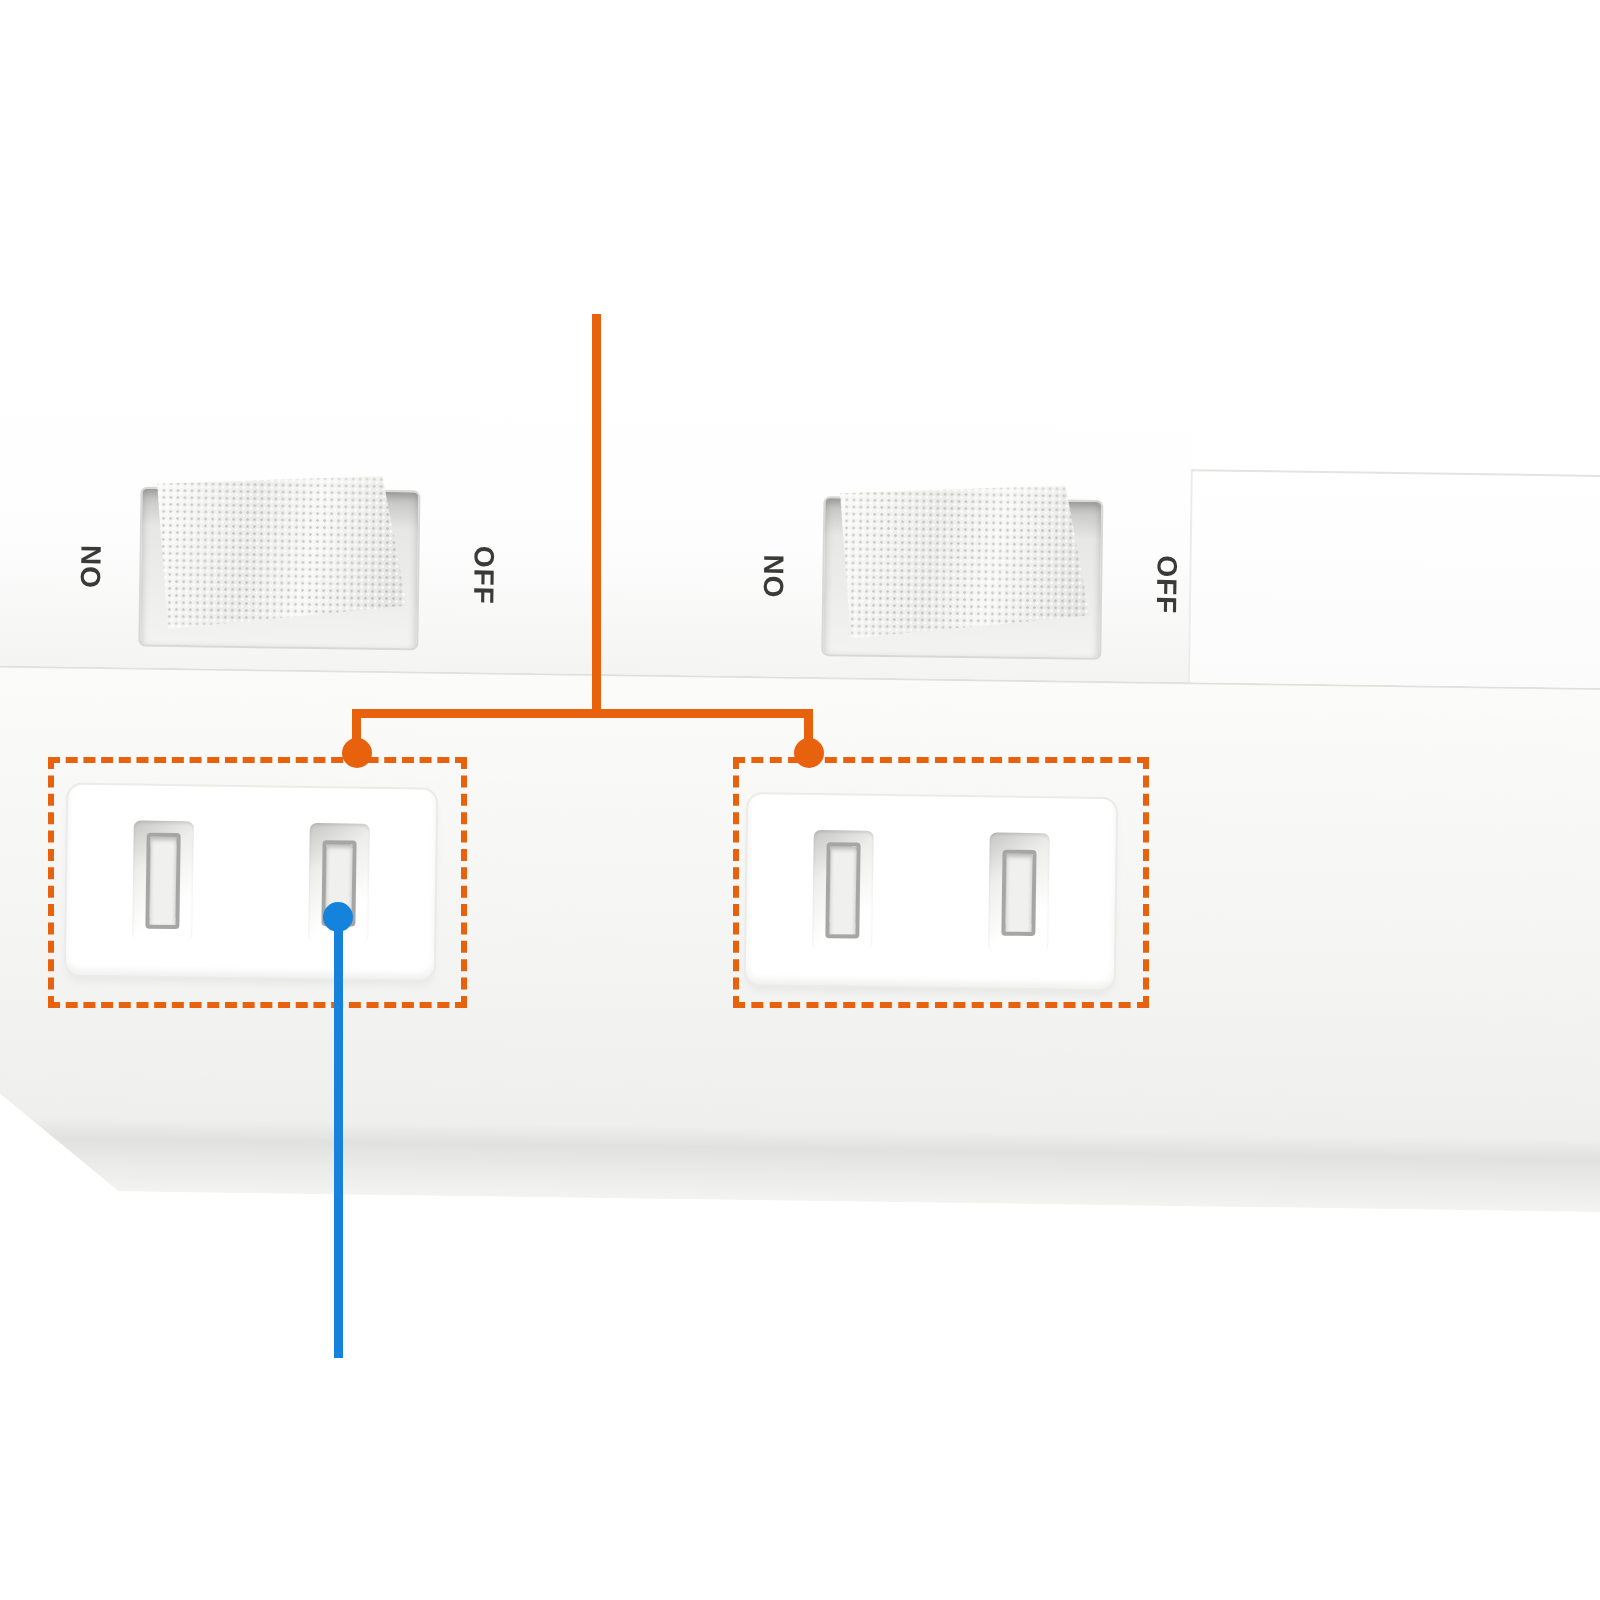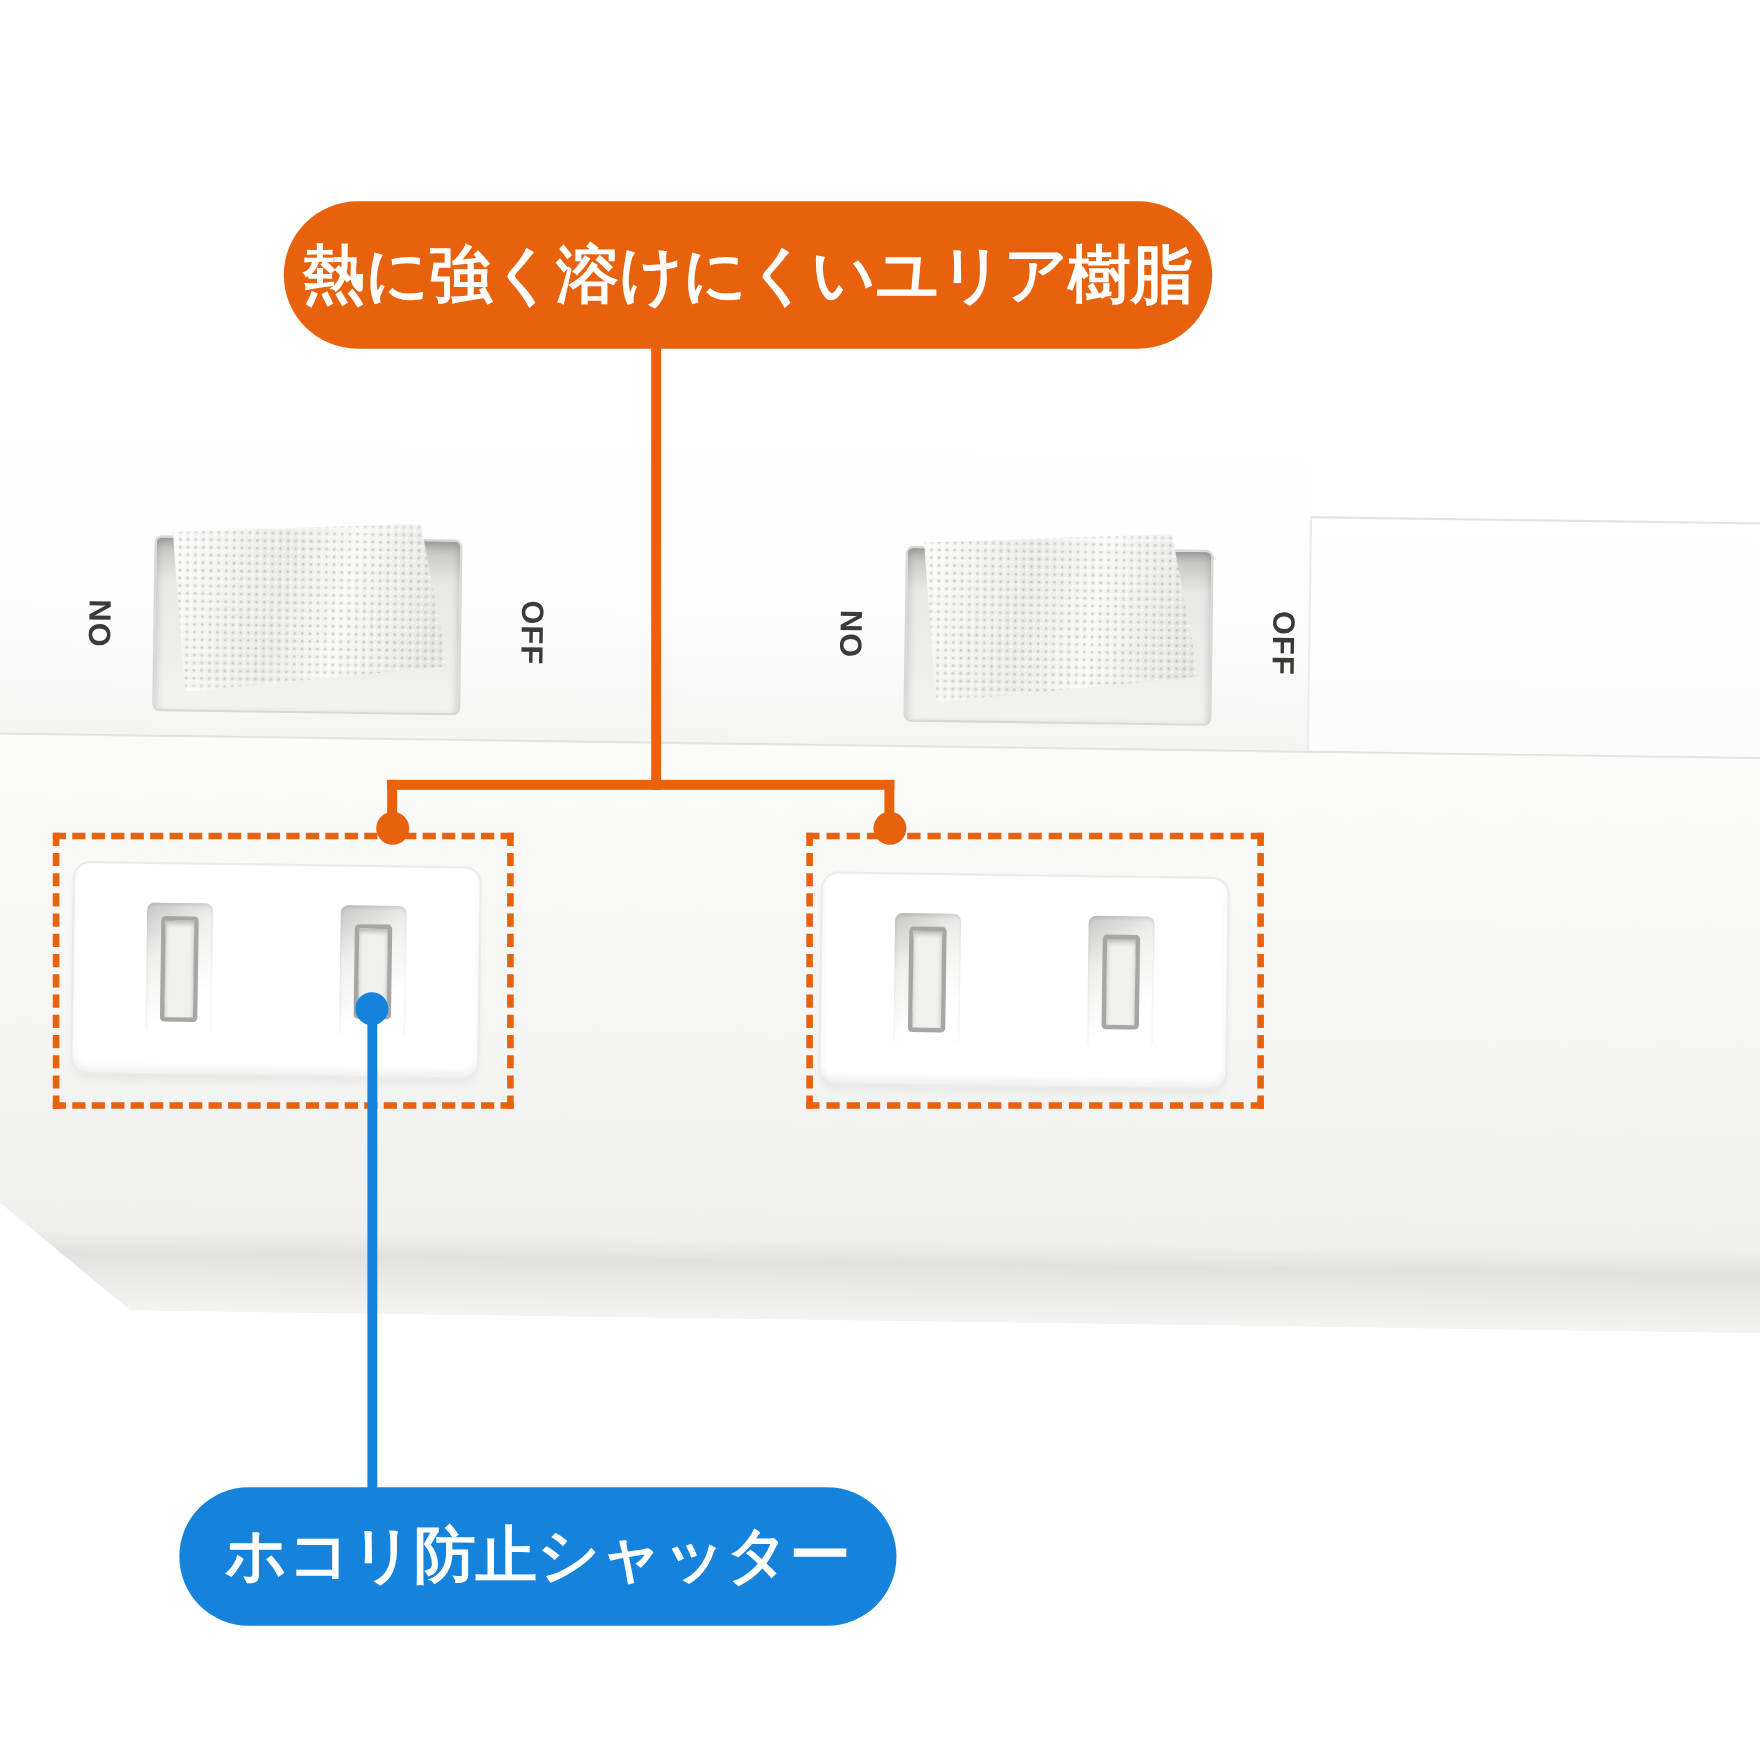--- a/index.html
+++ b/index.html
@@ -144,31 +144,25 @@
     <div class="outlet o2">
       <div class="slot">
           <div class="hole hole-long"></div>
         </div>
       <div class="slot">
           <div class="hole hole-short"></div>
         </div>
     </div>
   </div>
 
-  <div class="pill orange-pill" style="background: rgb(232, 97, 12);">
-    <span>熱に強く溶けにくいユリア樹脂</span>
-  </div>
   <div class="oline ol-v" style="background: rgb(232, 97, 12);"></div>
   <div class="oline ol-h" style="background: rgb(232, 97, 12);"></div>
   <div class="oline ol-stub-l" style="background: rgb(232, 97, 12);"></div>
   <div class="oline ol-stub-r" style="background: rgb(232, 97, 12);"></div>
   <div class="dot odot-l" style="background: rgb(232, 97, 12);"></div>
   <div class="dot odot-r" style="background: rgb(232, 97, 12);"></div>
   <div class="dash-box db-l" style="border-color: rgb(232, 97, 12);"></div>
   <div class="dash-box db-r" style="border-color: rgb(232, 97, 12);"></div>
 
   <div class="dot bdot" style="background: rgb(21, 131, 219);"></div>
   <div class="bl-v" style="background: rgb(21, 131, 219);"></div>
-  <div class="pill blue-pill" style="background: rgb(21, 131, 219);">
-    <span>ホコリ防止シャッター</span>
-  </div>
 
 </div>
 
 </body></html>

